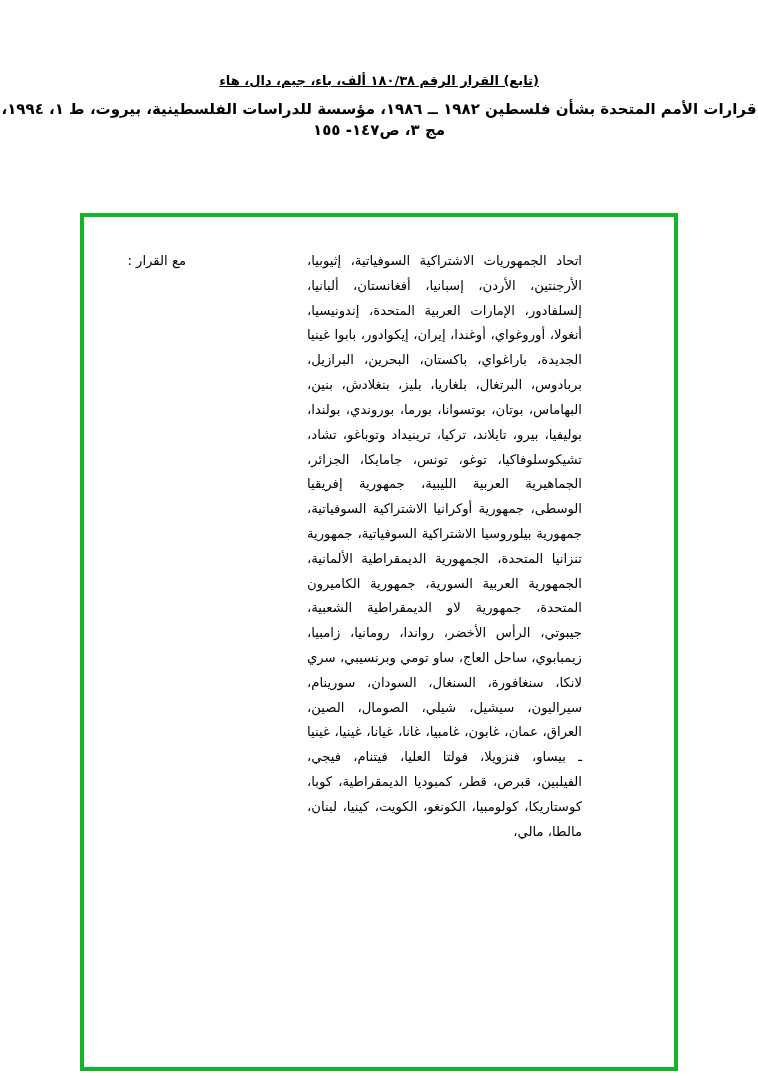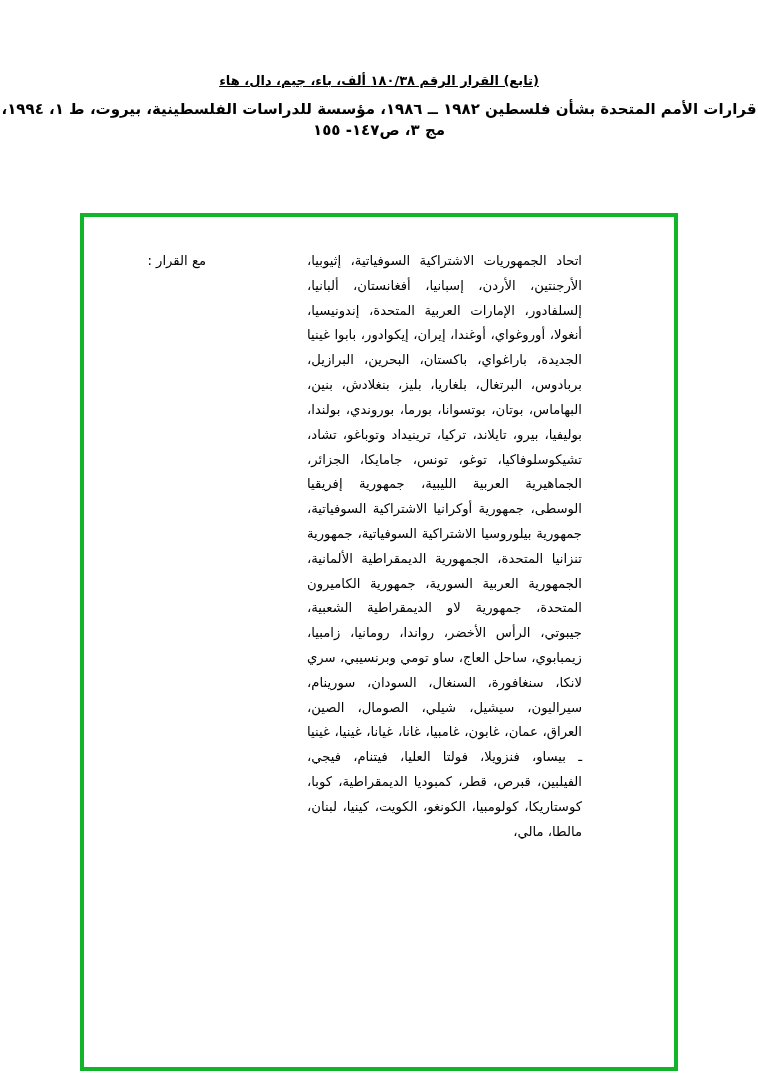--- a/index.html
+++ b/index.html
@@ -67,21 +67,21 @@
   .intro p {
     text-align: center;
   }
   .list-block {
     margin-top: 0;
     text-align: justify;
     text-align-last: right;
   }
   .vote-label {
     position: absolute;
-    right: 376px;
+    right: 396px;
     top: 0;
     white-space: nowrap;
     font-size: 13.2px;
     direction: rtl;
   }
   .label-colon {
     display: inline-block;
     min-width: 10px;
   }
 </style>

